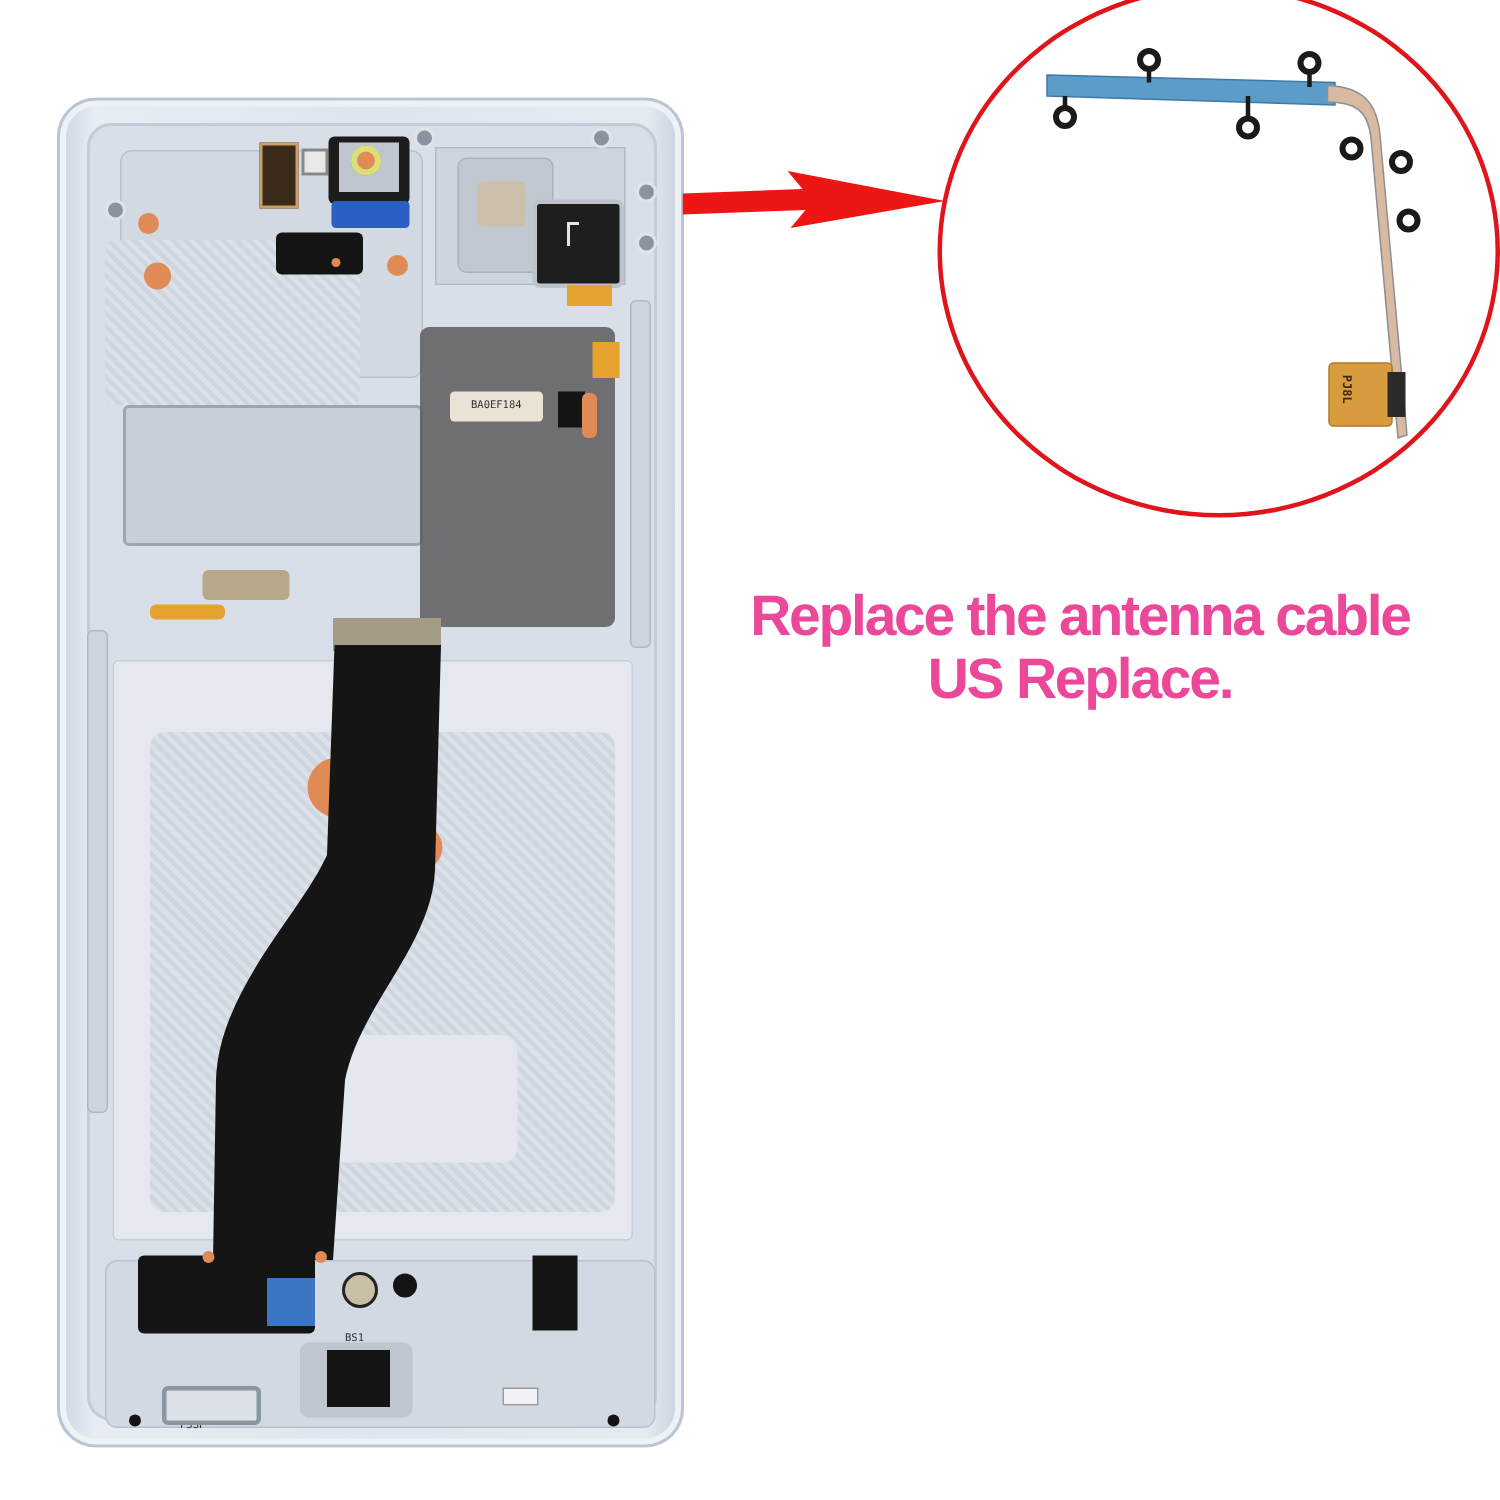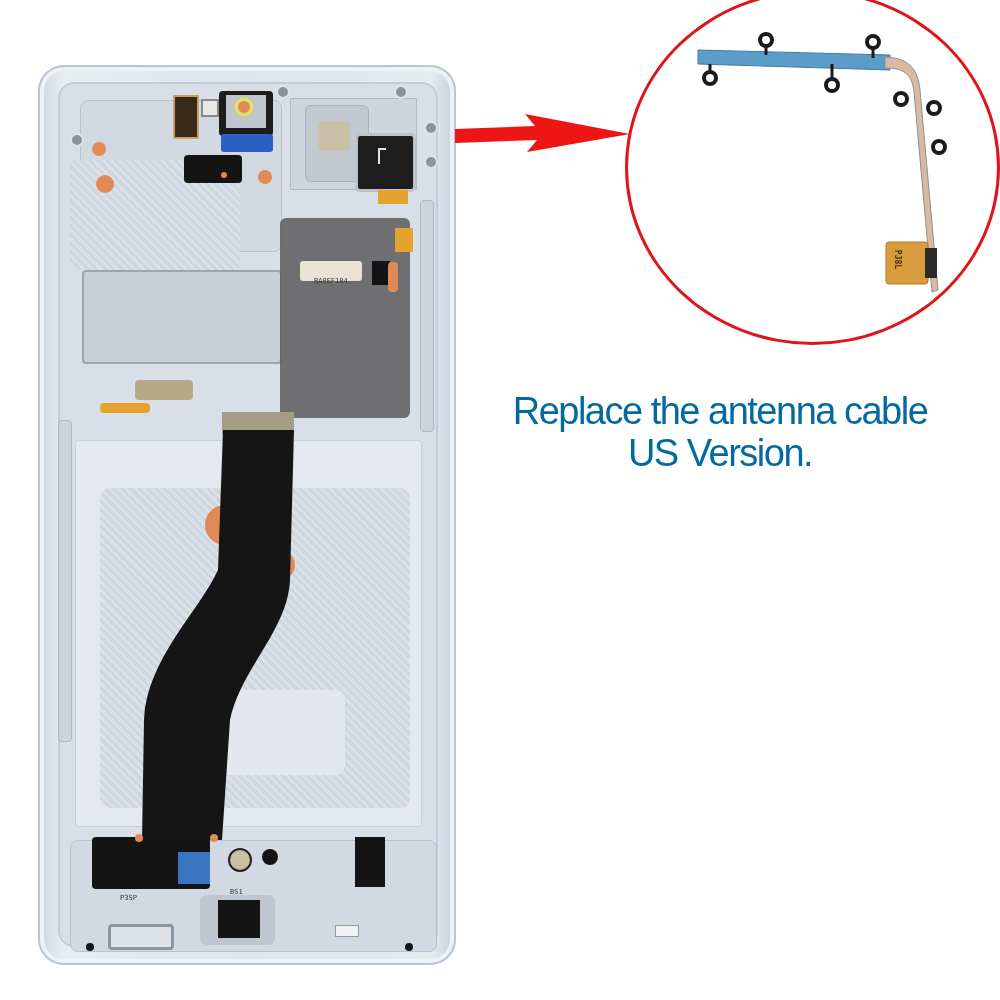--- a/index.html
+++ b/index.html
@@ -17,22 +17,22 @@
     .copper{background:#e08a55;border-radius:50%;}
     .screw{width:10px;height:10px;border-radius:50%;background:#8a949f;border:2px solid #dfe4ea;}
     .black{background:#141414;}
     .orange-chip{background:#e6a22f;}
     .textured{background:
       repeating-linear-gradient(45deg,#cfd6e0 0 3px,#dbe1e9 3px 6px),#d5dce5;}
     
     .circle{left:625px;top:-10px;width:375px;height:355px;border-radius:50%;
       border:3px solid #e0141b;box-sizing:border-box;background:#fff;}
     .caption{left:470px;top:390px;width:500px;text-align:center;
-      font-family:"Liberation Sans",sans-serif;font-weight:normal;font-size:38px;line-height:42px;
-      color:#0369a1;letter-spacing:-1.5px;}
+      font-family:"Liberation Sans",sans-serif;font-weight:bold;font-size:38px;line-height:42px;
+      color:#ec4899;letter-spacing:-1.5px;}
     .label-chip{font-family:"DejaVu Sans Mono",monospace;font-size:7px;color:#333;}
   </style>
 </head>
 <body>
 
 <div class="abs phone"></div>
 <div class="abs inner"></div>
 
 <div class="abs plate" style="left:80px;top:100px;width:200px;height:150px;border-radius:8px;"></div>
 <div class="abs textured" style="left:70px;top:160px;width:170px;height:110px;border-radius:6px;"></div>
@@ -58,21 +58,21 @@
 <div class="abs screw" style="left:276px;top:85px;"></div>
 <div class="abs screw" style="left:394px;top:85px;"></div>
 <div class="abs screw" style="left:424px;top:121px;"></div>
 <div class="abs screw" style="left:424px;top:155px;"></div>
 <div class="abs screw" style="left:70px;top:133px;"></div>
 
 <div class="abs grey-panel" style="left:82px;top:270px;width:196px;height:90px;border-radius:4px;"></div>
 
 <div class="abs dark-shield" style="left:280px;top:218px;width:130px;height:200px;border-radius:6px;opacity:0.85;"></div>
 <div class="abs" style="left:300px;top:261px;width:62px;height:20px;background:#e9e3d6;border-radius:3px;">
-  <span class="label-chip abs" style="left:14px;top:16px;">BA0EF184</span>
+  <span class="label-chip abs" style="left:14px;top:5px;">BA0EF184</span>
 </div>
 <div class="abs black" style="left:372px;top:261px;width:18px;height:24px;"></div>
 <div class="abs" style="left:388px;top:262px;width:10px;height:30px;background:#e08a55;border-radius:4px;"></div>
 <div class="abs orange-chip" style="left:395px;top:228px;width:18px;height:24px;"></div>
 
 <div class="abs" style="left:420px;top:200px;width:12px;height:230px;background:#cdd4de;border:1px solid #aeb8c4;border-radius:4px;"></div>
 <div class="abs" style="left:58px;top:420px;width:12px;height:320px;background:#cdd4de;border:1px solid #aeb8c4;border-radius:4px;"></div>
 
 <div class="abs orange-chip" style="left:100px;top:403px;width:50px;height:10px;border-radius:4px;"></div>
 <div class="abs" style="left:135px;top:380px;width:58px;height:20px;background:#b8a88a;border-radius:4px;"></div>
@@ -92,21 +92,21 @@
 <div class="abs black" style="left:92px;top:837px;width:118px;height:52px;border-radius:4px;"></div>
 <div class="abs" style="left:178px;top:852px;width:32px;height:32px;background:#3a76c2;"></div>
 <div class="abs copper" style="left:135px;top:834px;width:8px;height:8px;"></div>
 <div class="abs copper" style="left:210px;top:834px;width:8px;height:8px;"></div>
 <div class="abs" style="left:228px;top:848px;width:20px;height:20px;border-radius:50%;background:#c9bfa4;border:2px solid #222;"></div>
 <div class="abs black" style="left:262px;top:849px;width:16px;height:16px;border-radius:50%;"></div>
 <div class="abs black" style="left:355px;top:837px;width:30px;height:50px;"></div>
 <div class="abs" style="left:200px;top:895px;width:75px;height:50px;background:#bfc6cf;border-radius:6px;"></div>
 <div class="abs black" style="left:218px;top:900px;width:42px;height:38px;"></div>
 <span class="abs label-chip" style="left:230px;top:888px;">BS1</span>
-<span class="abs label-chip" style="left:120px;top:894px;">P3SP</span>
+<span class="abs label-chip" style="left:120px;top:946px;">P3SP</span>
 <div class="abs" style="left:108px;top:924px;width:60px;height:20px;border:3px solid #8b96a3;border-radius:4px;background:#dde2e9;"></div>
 <div class="abs black" style="left:86px;top:943px;width:8px;height:8px;border-radius:50%;"></div>
 <div class="abs black" style="left:405px;top:943px;width:8px;height:8px;border-radius:50%;"></div>
 <div class="abs" style="left:335px;top:925px;width:22px;height:10px;background:#f0f2f5;border:1px solid #999;"></div>
 
 <svg class="abs" style="left:455px;top:108px;" width="180" height="50" viewBox="0 0 180 50">
   <polygon points="0,21 80,18 70,6 175,26 72,44 82,32 0,35" fill="#ee1515"></polygon>
 </svg>
 
 <div class="abs circle"></div>
@@ -132,14 +132,14 @@
     <line x1="212" y1="79" x2="212" y2="64"></line>
   </g>
 
   <rect x="266" y="242" width="42" height="42" rx="3" fill="#d89c3f" stroke="#b07a2a"></rect>
   <rect x="305" y="248" width="12" height="30" fill="#2a2a2a"></rect>
 </svg>
 <span class="abs" style="left:888px;top:255px;font-family:'DejaVu Sans Mono',monospace;font-size:8px;font-weight:bold;color:#3a2a10;transform:rotate(90deg);">PJ8L</span>
 
 <div class="abs caption">
   <div>Replace the antenna cable</div>
-  <div>US Version.</div>
+  <div>US Replace.</div>
 </div>
 
 </body></html>

